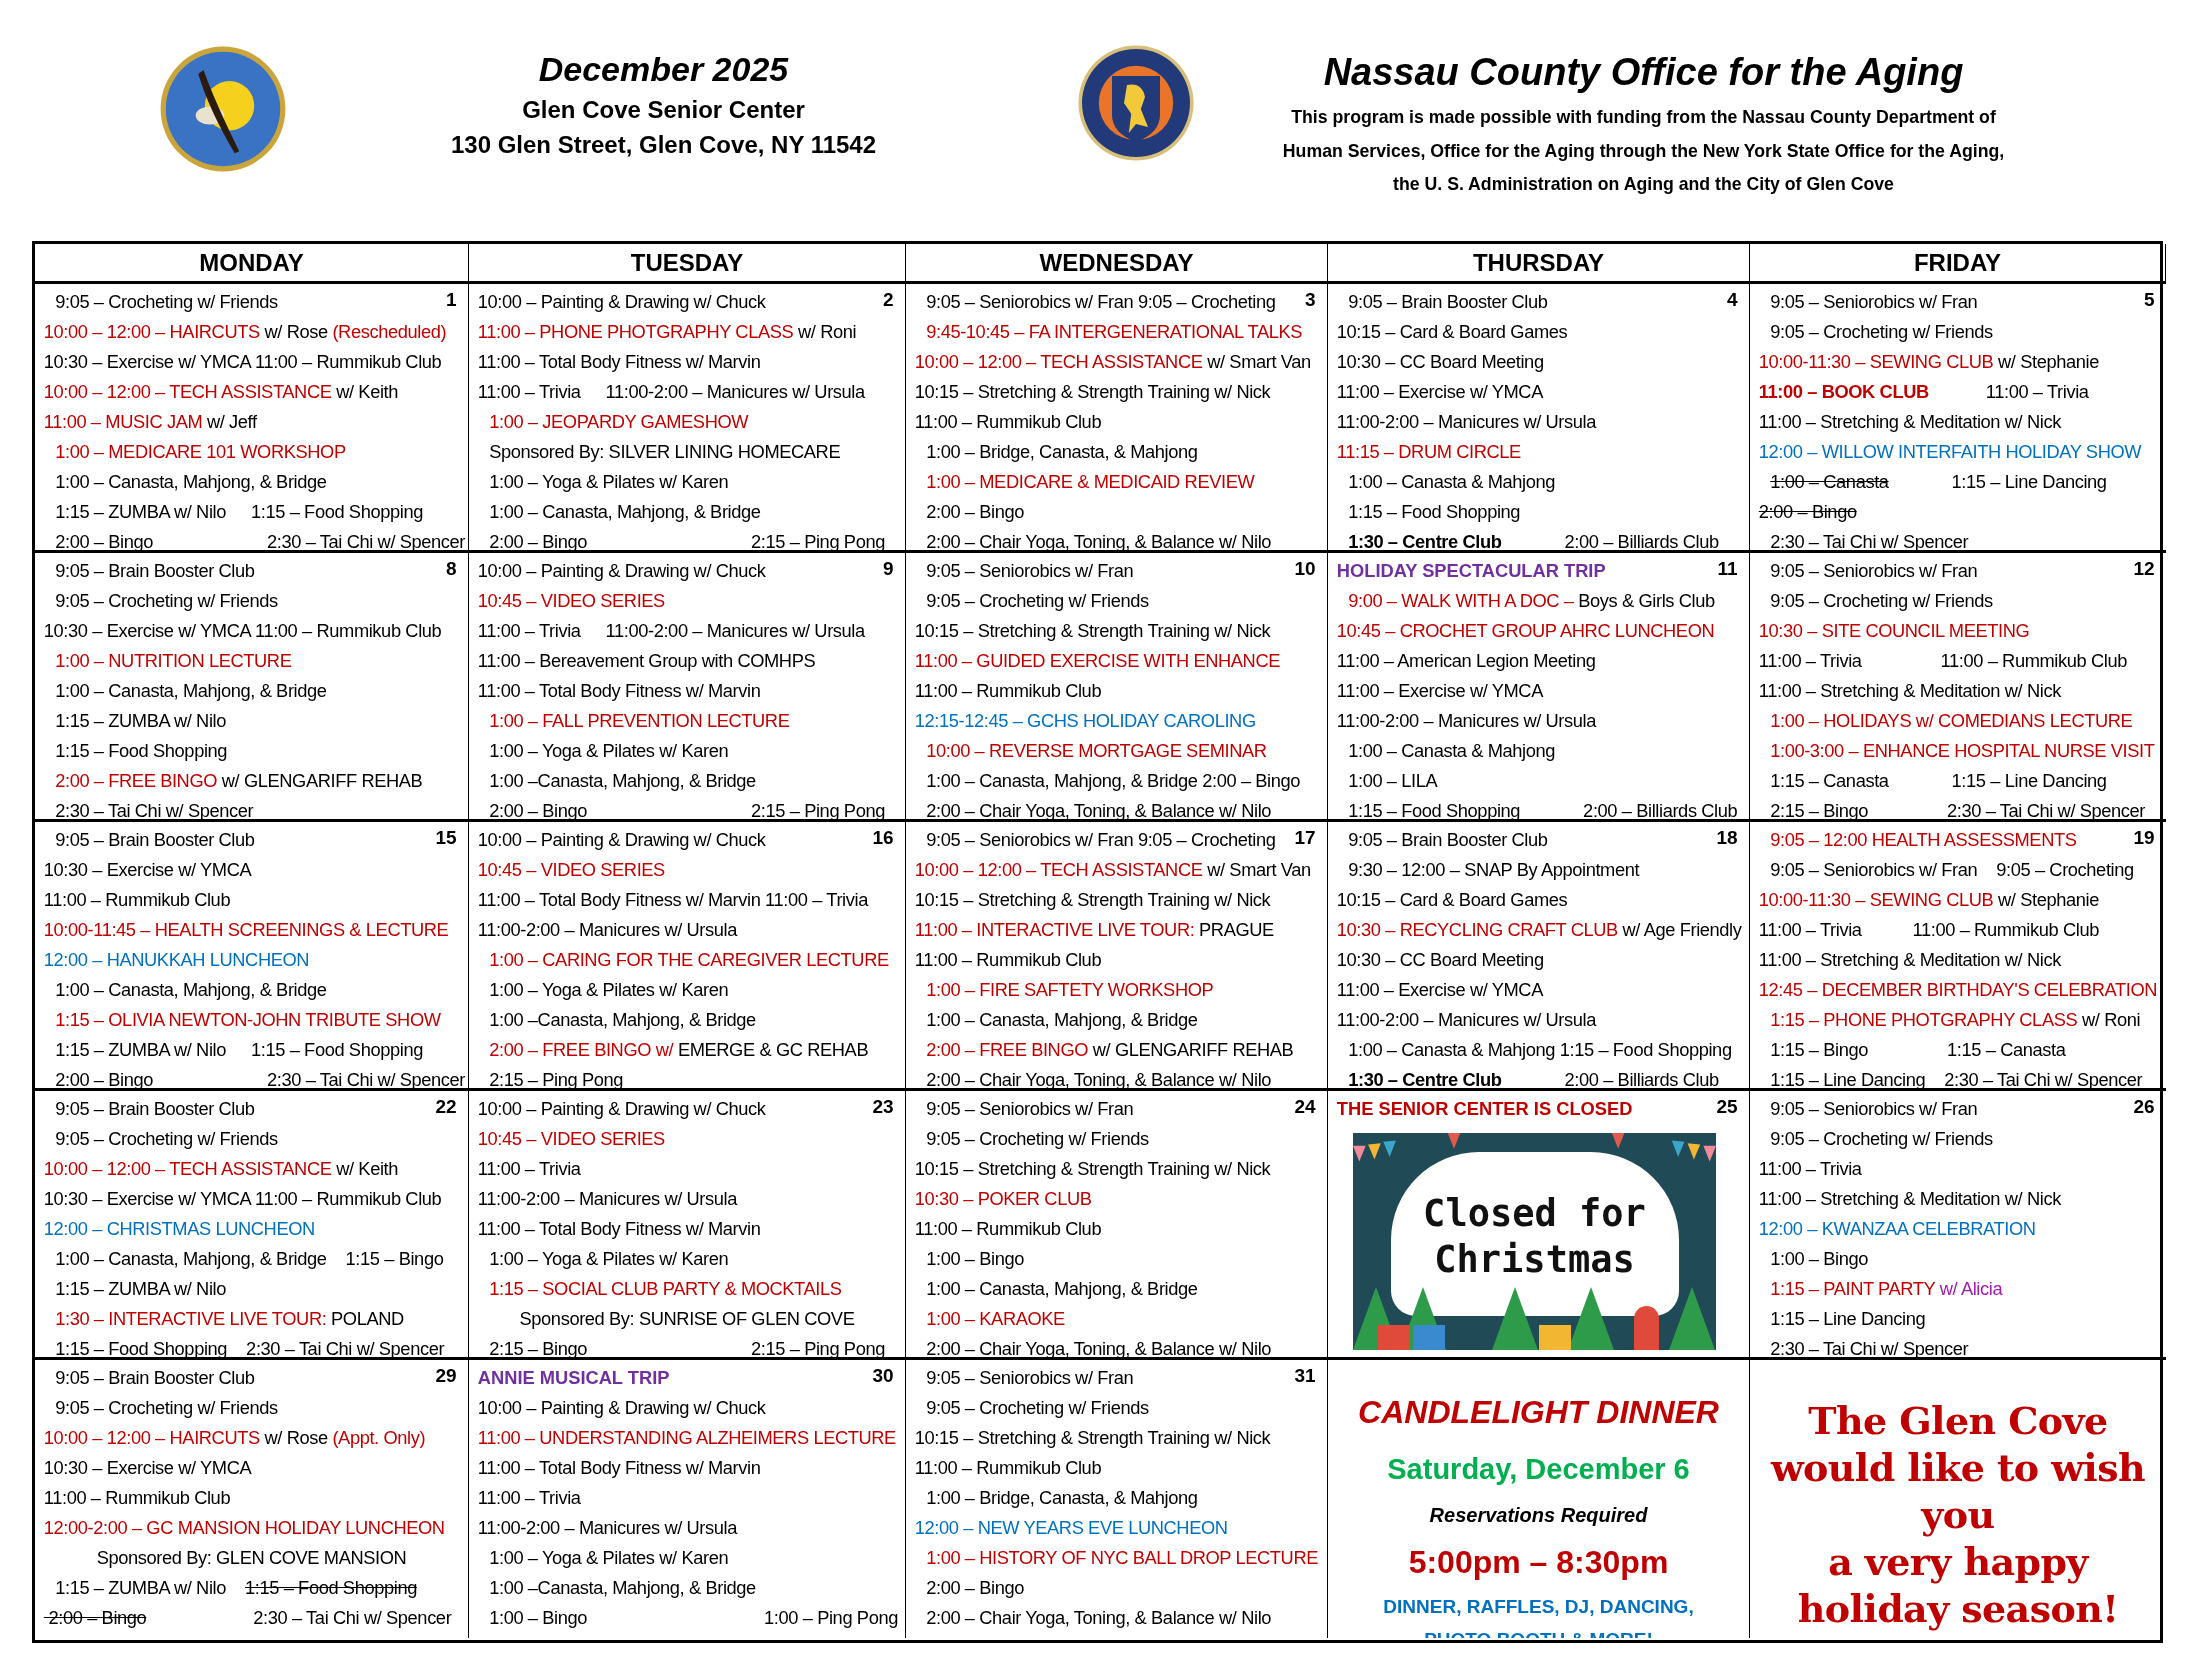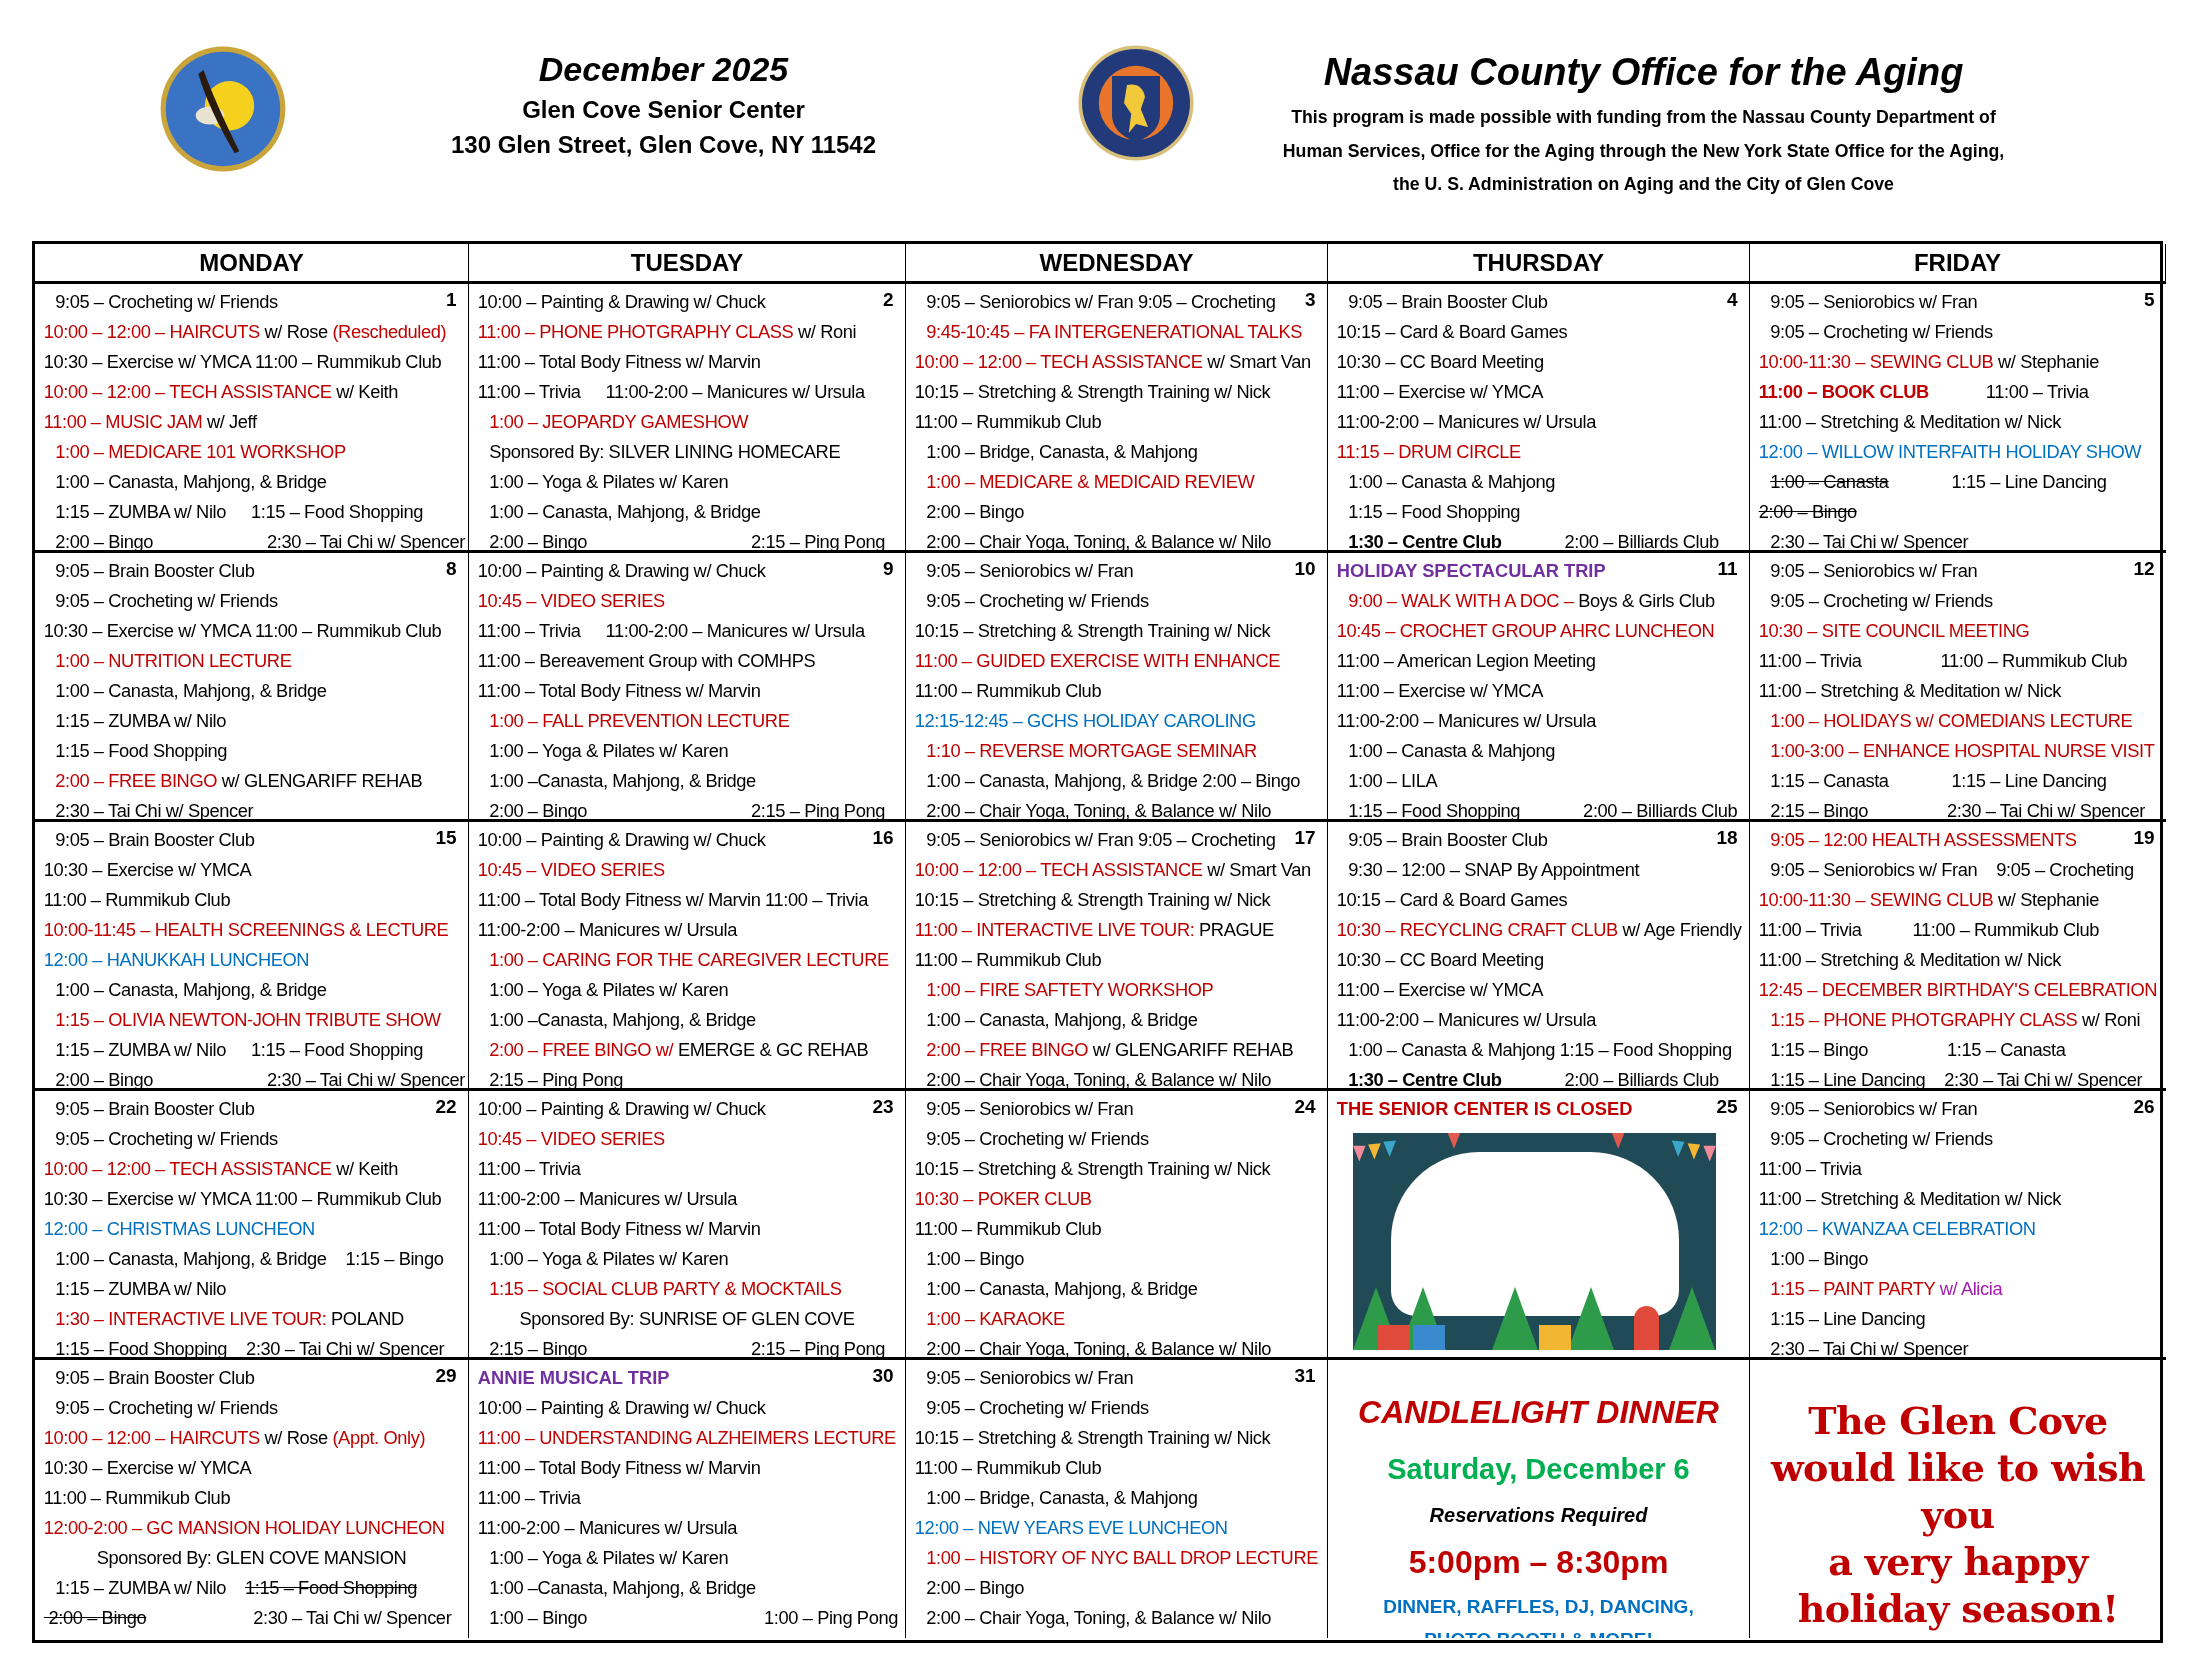--- a/index.html
+++ b/index.html
@@ -211,21 +211,21 @@
     <div class="ev indent">2:00 – Bingo<span class="gap" style="width:164px"></span>2:15 – Ping Pong</div>
   </div>
   <div class="cell">
     <div class="daynum">10</div>
     <div class="ev indent">9:05 – Seniorobics w/ Fran</div>
     <div class="ev indent">9:05 – Crocheting w/ Friends</div>
     <div class="ev">10:15 – Stretching &amp; Strength Training w/ Nick</div>
     <div class="ev red b">11:00 – GUIDED EXERCISE WITH ENHANCE</div>
     <div class="ev">11:00 – Rummikub Club</div>
     <div class="ev blue b">12:15-12:45 – GCHS HOLIDAY CAROLING</div>
-    <div class="ev indent red b">1:10 – REVERSE MORTGAGE SEMINAR</div>
+    <div class="ev indent red b">10:00 – REVERSE MORTGAGE SEMINAR</div>
     <div class="ev indent">1:00 – Canasta, Mahjong, &amp; Bridge  2:00 – Bingo</div>
     <div class="ev indent">2:00 – Chair Yoga, Toning, &amp; Balance w/ Nilo</div>
   </div>
   <div class="cell">
     <div class="daynum">11</div>
     <div class="trip-title purple">HOLIDAY SPECTACULAR TRIP</div>
     <div class="ev indent red b"><span>9:00 – WALK WITH A DOC –</span> <span style="color:#000">Boys &amp; Girls Club</span></div>
     <div class="ev red b">10:45 – CROCHET GROUP AHRC LUNCHEON</div>
     <div class="ev b">11:00 – American Legion Meeting</div>
     <div class="ev">11:00 – Exercise w/ YMCA</div>
@@ -352,20 +352,24 @@
         <polygon points="0,20 20,20 10,45" fill="#f28a9a"></polygon>
         <polygon points="24,18 44,16 34,42" fill="#f2b632"></polygon>
         <polygon points="48,14 68,12 58,38" fill="#3aa7c9"></polygon>
         <polygon points="150,0 170,0 160,25" fill="#e05a4e"></polygon>
         <polygon points="410,0 430,0 420,25" fill="#e05a4e"></polygon>
         <polygon points="505,12 525,14 515,38" fill="#3aa7c9"></polygon>
         <polygon points="530,16 550,18 540,42" fill="#f2b632"></polygon>
         <polygon points="555,20 575,20 565,45" fill="#f28a9a"></polygon>
       </svg>
       <div class="cloud"></div>
+      <div class="txt">
+        <div>Closed for</div>
+        <div>Christmas</div>
+      </div>
       <div class="tree" style="left:0px;"></div>
       <div class="tree" style="left:47px;border-bottom-height:51px;"></div>
       <div class="tree" style="left:139px;"></div>
       <div class="tree" style="left:215px;"></div>
       <div class="tree" style="left:316px;"></div>
       <div class="gift" style="left:25px;background:#e04a3a;"></div>
       <div class="gift" style="left:60px;background:#3a8ad0;"></div>
       <div class="gift" style="left:186px;background:#f2b632;"></div>
       <div class="gift" style="left:281px;width:25px;height:44px;background:#e04a3a;border-radius:12.6px 12.6px 0 0;"></div>
     </div>

